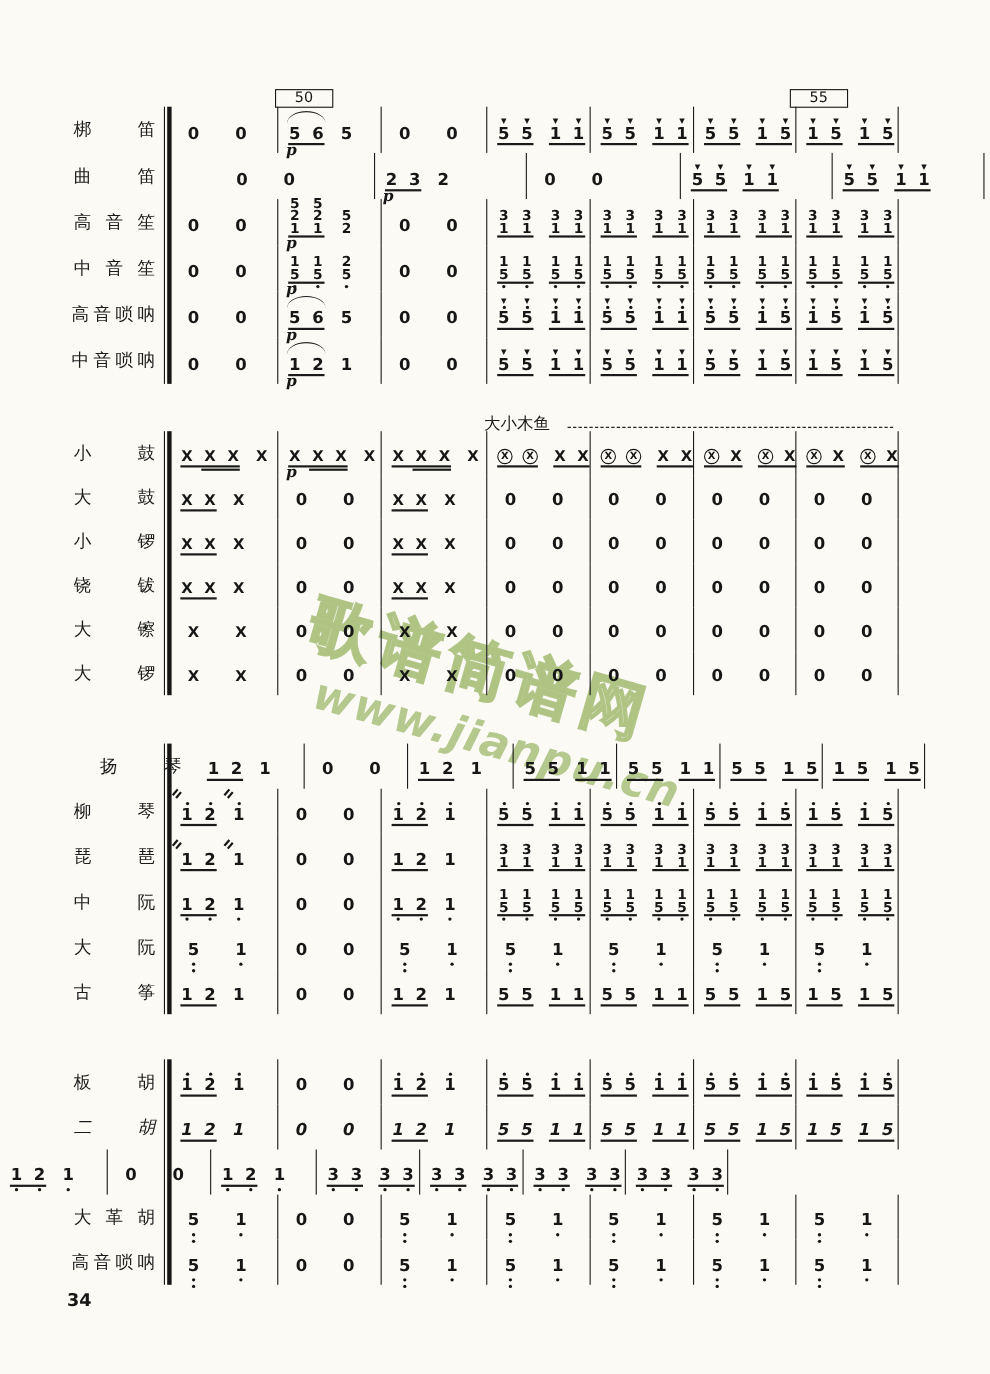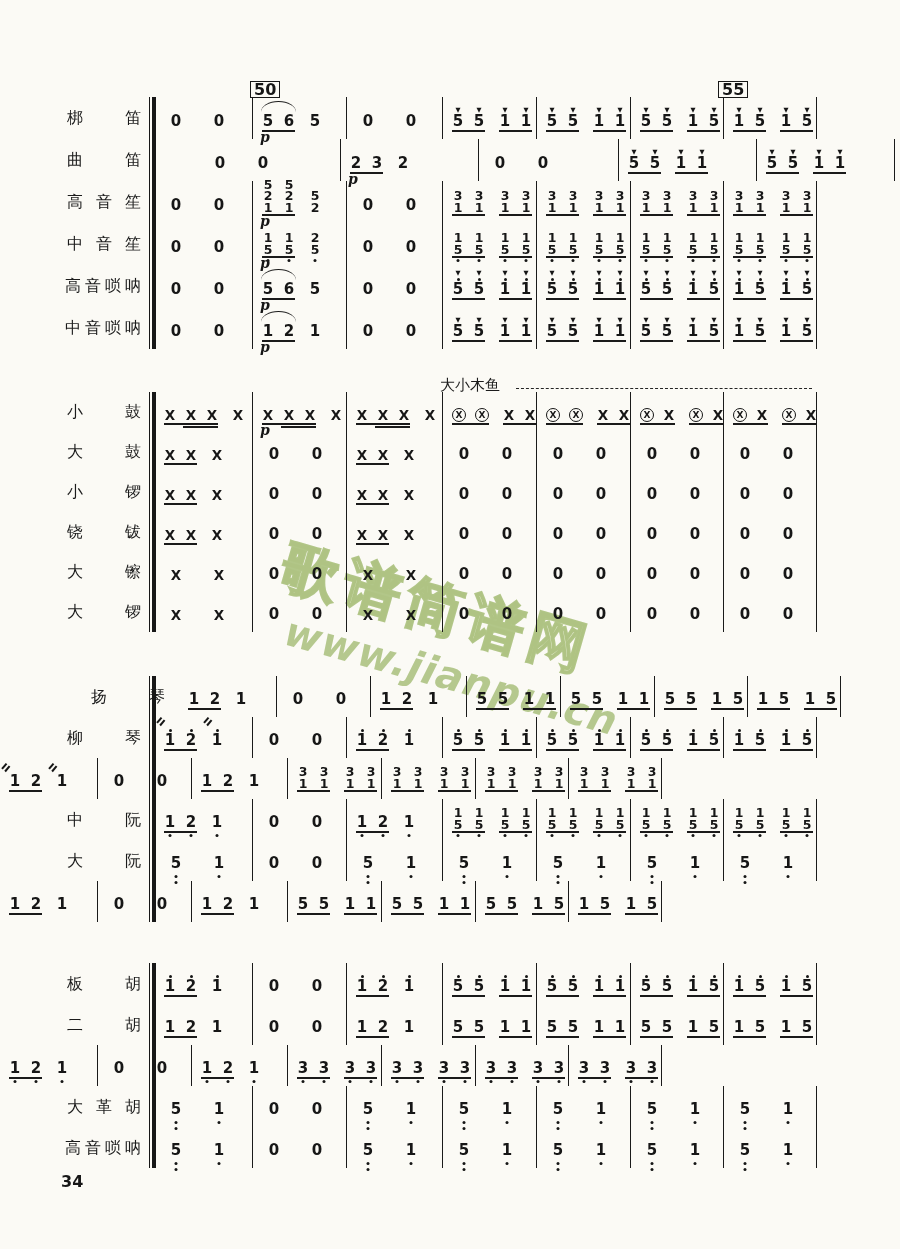--- a/index.html
+++ b/index.html
@@ -51,21 +51,21 @@
   .beam.bs{left:36%;bottom:-5.6px;}
   .slur{position:absolute;left:-1px;right:-1px;top:-13px;height:10px;
         border-top:1.7px solid #1a1a1a;border-radius:50% 50% 0 0/100% 100% 0 0;}
   .dyn{position:absolute;top:100%;left:-2px;margin-top:1px;
        font-family:"DejaVu Serif",serif;font-style:italic;font-weight:bold;
        font-size:14px;line-height:14px;}
   .trem{position:absolute;top:-10px;left:-6px;display:flex;gap:2.5px;transform:rotate(40deg);}
   .trem i{width:1.6px;height:6.5px;background:#161616;display:block;}
   
   .rehearsal{position:absolute;z-index:2;border:1.7px solid #171717;
-             font-size:16px;font-weight:bold;line-height:15px;padding:0 3px;}
+             font-size:13px;font-weight:normal;line-height:15px;padding:0 17px;}
   .r50{left:250px;top:81px;}
   .r55{left:718px;top:81px;}
   .wblabel{position:absolute;z-index:2;left:440px;top:376px;font-size:15px;color:#1b1b1b;}
   .dashline{position:absolute;z-index:2;left:516px;top:388px;width:296px;height:0;
             border-top:1.8px dashed #242424;}
   .pagenum{position:absolute;left:61px;top:1172px;font-size:16px;font-weight:bold;}
 </style>
 </head>
 <body>
 
@@ -1914,20 +1914,23 @@
             </div>
             <div class="note">
               <div class="hdot"></div>
               <div class="num">5</div>
             </div>
             <div class="beam"></div>
           </div>
         </div>
       </div>
       <div class="srow" style="height: 41px;">
+        <div class="lblcell">
+          <div class="lbl">琵琶</div>
+        </div>
         <div class="cell first" style="width: 97px;">
           <div class="grp">
             <div class="note">
               <div class="trem">
                 <i></i>
                 <i></i>
               </div>
               <div class="num">1</div>
             </div>
             <div class="note">
@@ -2406,20 +2409,23 @@
             <div class="note">
               <div class="num">1</div>
               <div class="ldots">
                 <i></i>
               </div>
             </div>
           </div>
         </div>
       </div>
       <div class="srow" style="height: 41px;">
+        <div class="lblcell">
+          <div class="lbl">古筝</div>
+        </div>
         <div class="cell first" style="width: 97px;">
           <div class="grp">
             <div class="note">
               <div class="num">1</div>
             </div>
             <div class="note">
               <div class="num">2</div>
             </div>
             <div class="beam"></div>
           </div>
@@ -2685,21 +2691,21 @@
               <div class="num">1</div>
             </div>
             <div class="note">
               <div class="hdot"></div>
               <div class="num">5</div>
             </div>
             <div class="beam"></div>
           </div>
         </div>
       </div>
-      <div class="srow" style="height: 41px;">
+      <div class="srow" style="height: 41px; font-style: italic;">
         <div class="lblcell">
           <div class="lbl">二胡</div>
         </div>
         <div class="cell first" style="width: 97px;">
           <div class="grp">
             <div class="note">
               <div class="num">1</div>
             </div>
             <div class="note">
               <div class="num">2</div>

